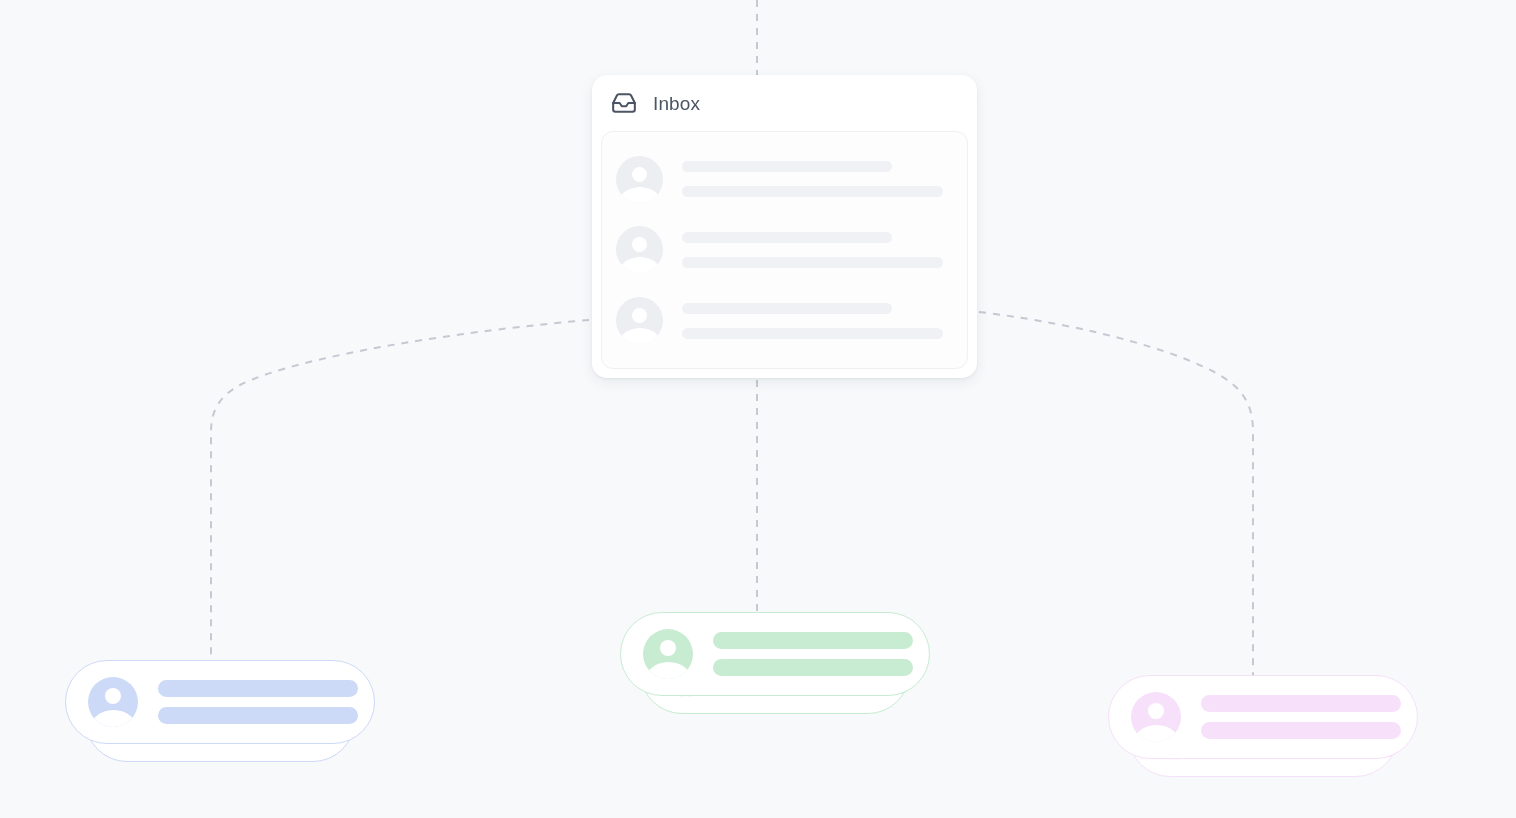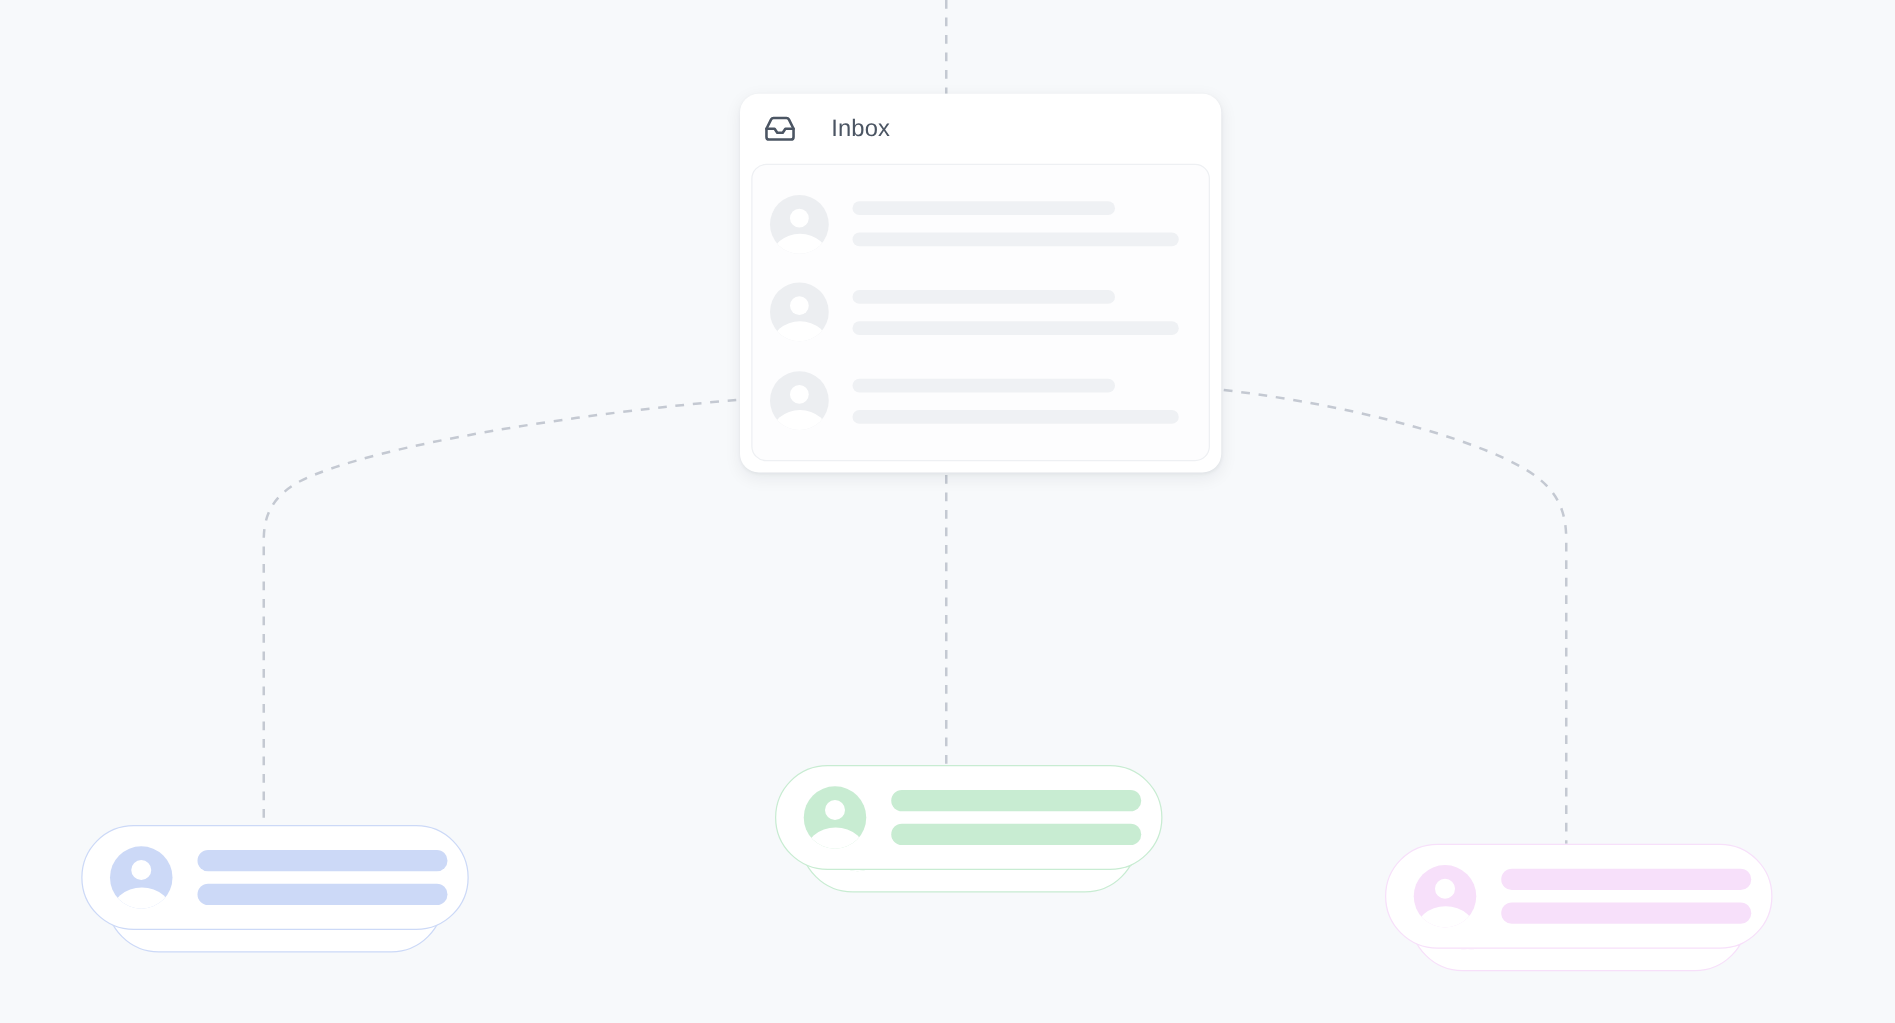--- a/index.html
+++ b/index.html
@@ -45,21 +45,21 @@
     border-radius: 15px;
     box-shadow: 0 4px 14px rgba(17, 24, 39, 0.07),
                 0 1px 3px rgba(17, 24, 39, 0.05);
     z-index: 4;
   }
 
   .inbox-header {
     height: 56px;
     display: flex;
     align-items: center;
-    gap: 28px;
+    gap: 16px;
     padding: 0 0 0 19px;
   }
 
   .inbox-icon {
     width: 26px;
     height: 26px;
     display: block;
     flex: none;
   }
 

